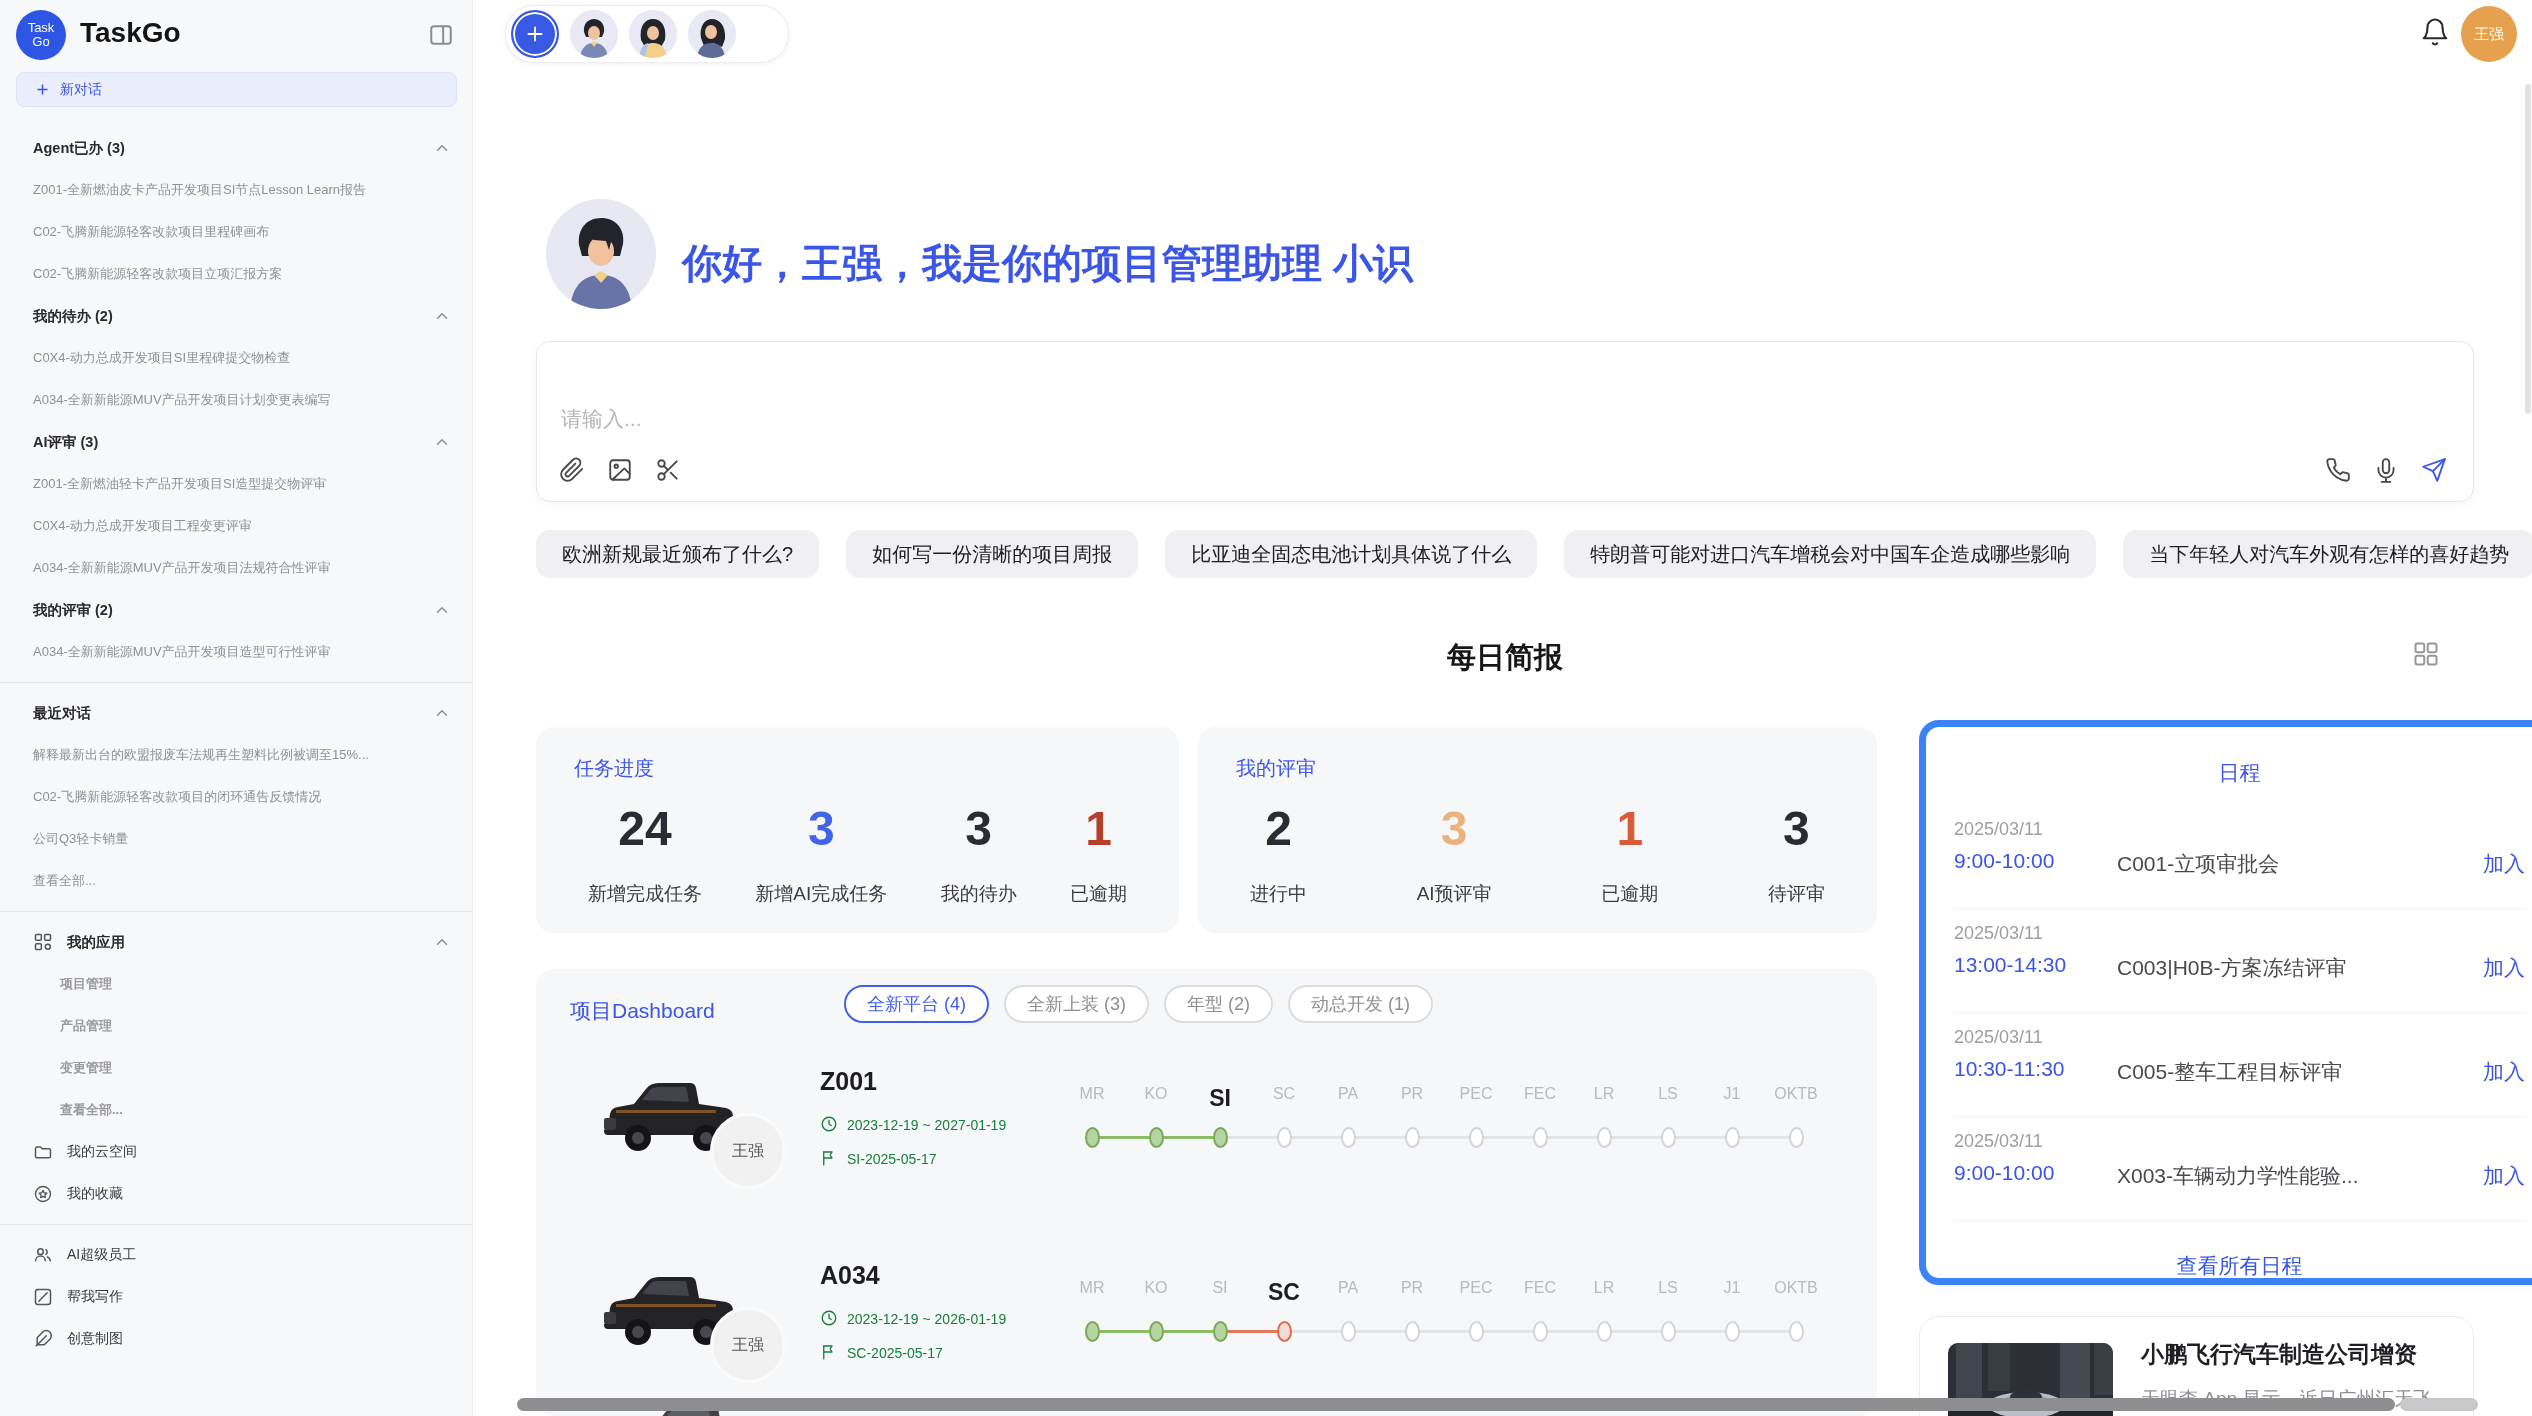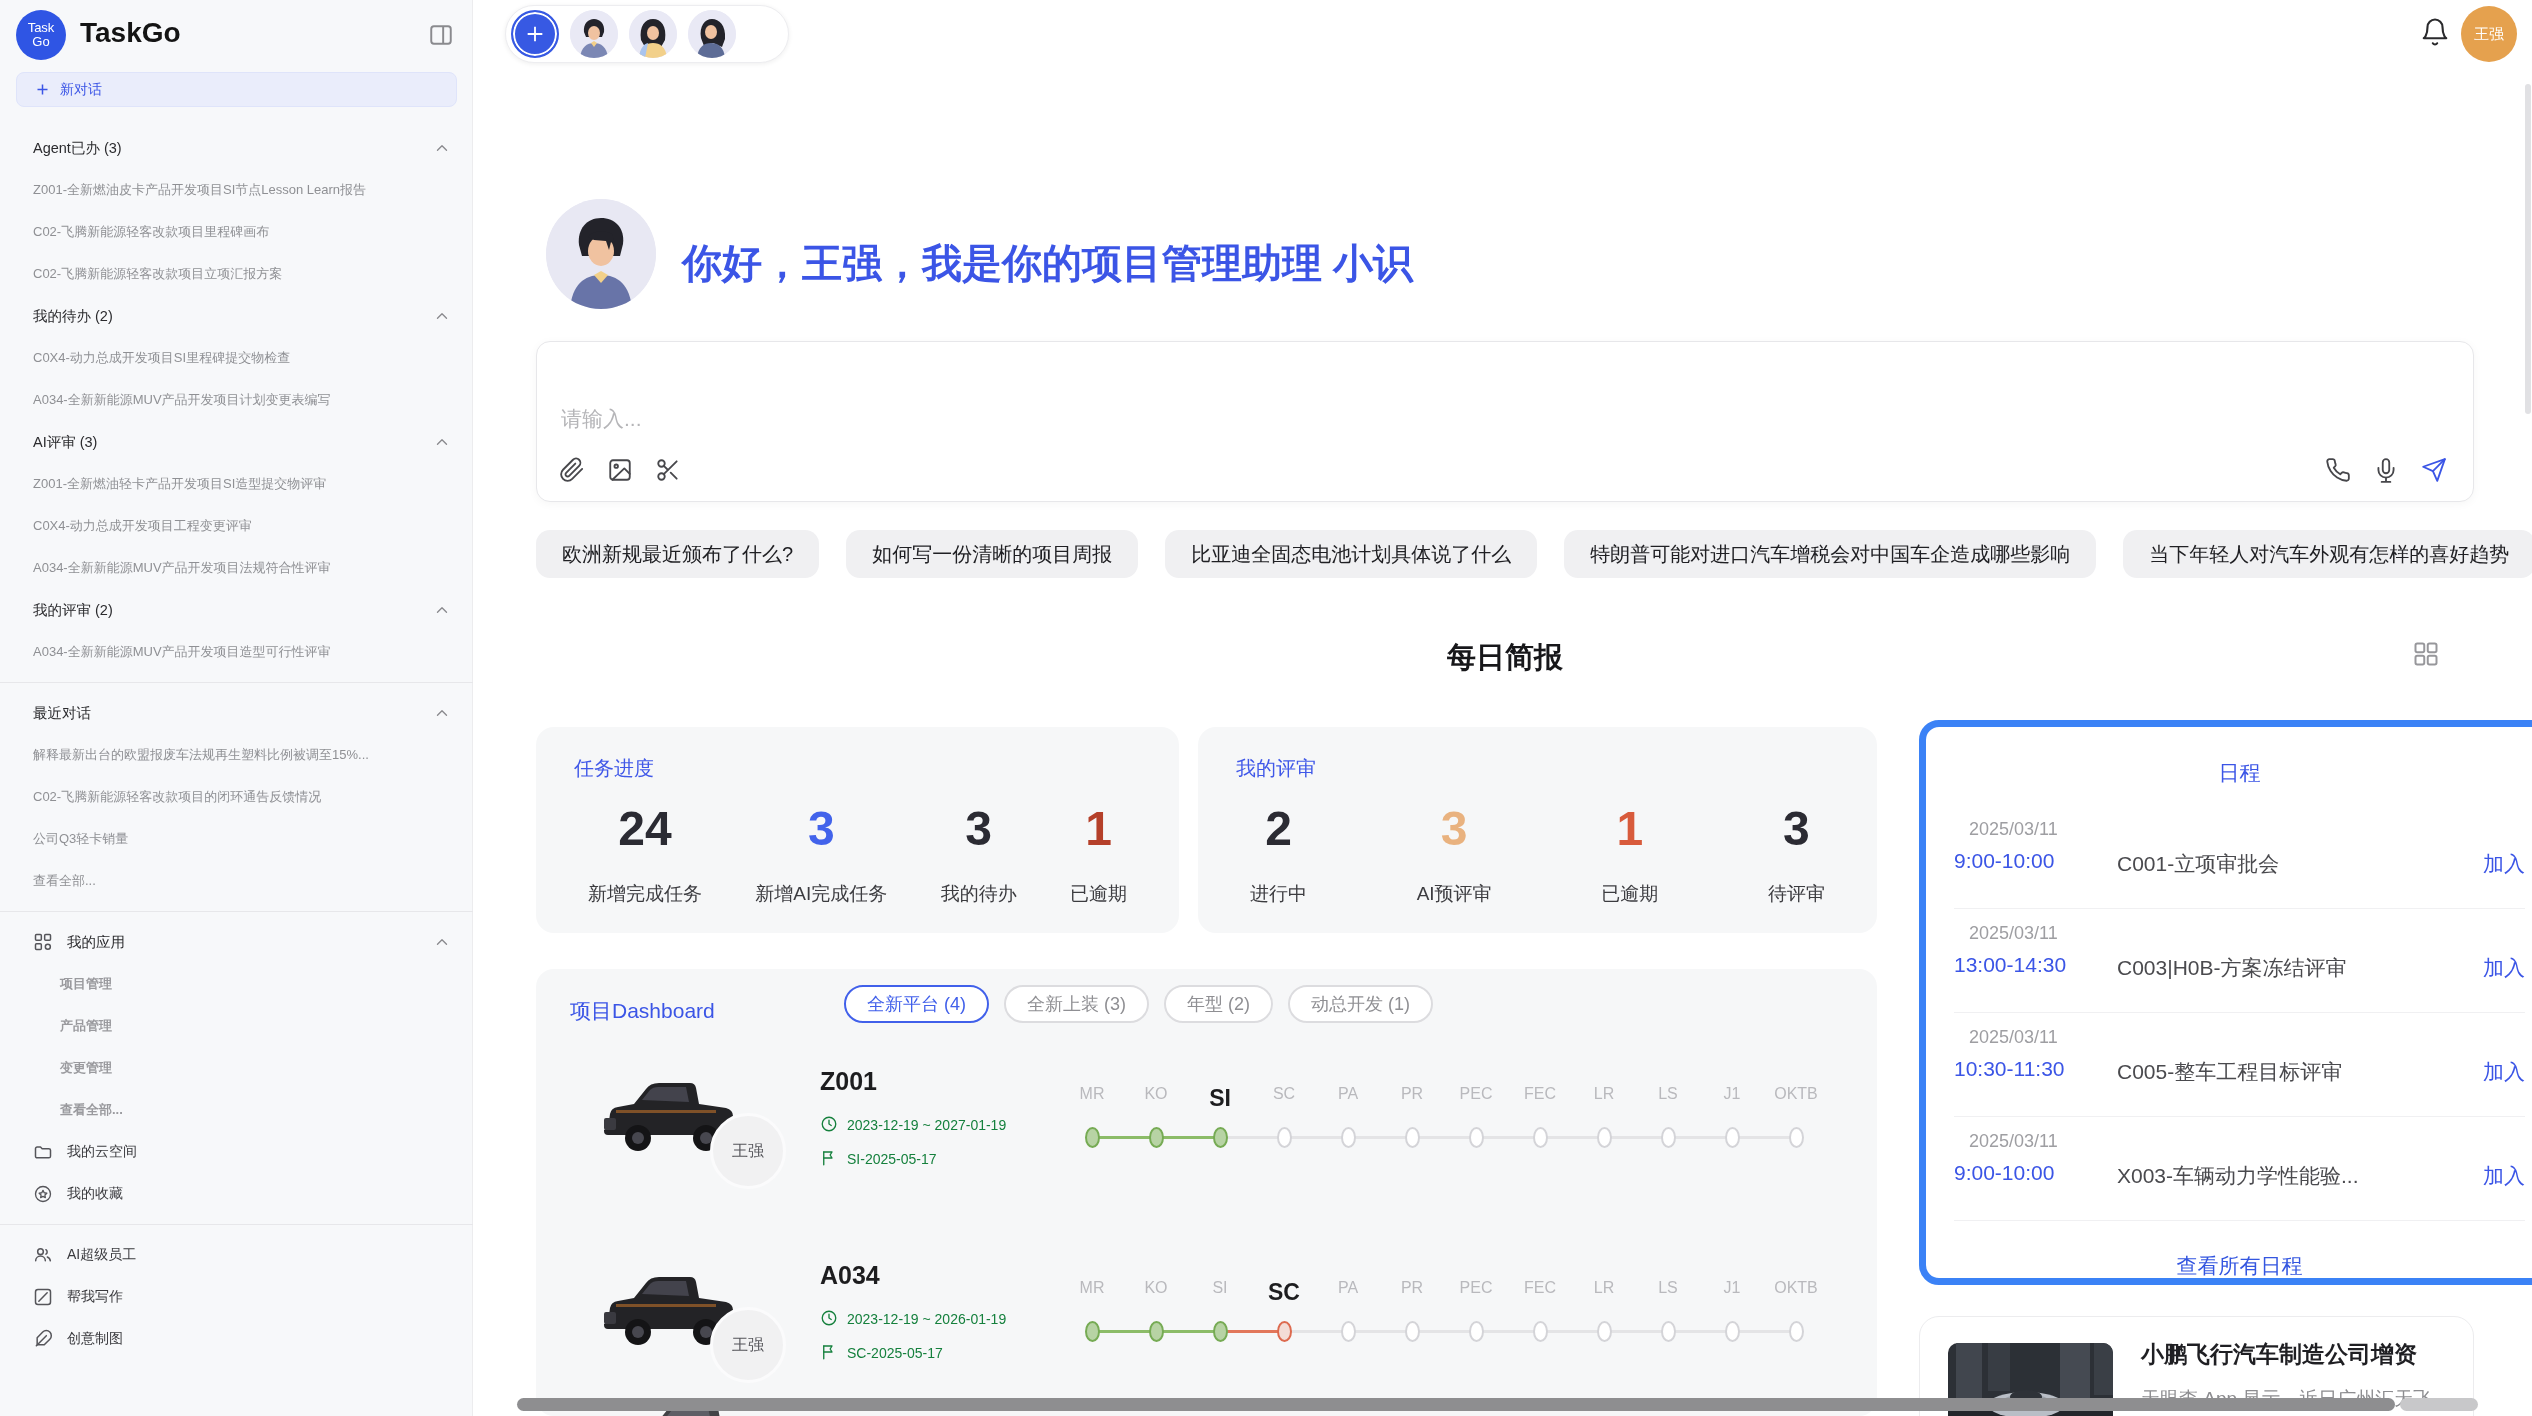--- a/index.html
+++ b/index.html
@@ -13,21 +13,21 @@
   .logo-circle { position:absolute; left:16px; top:10px; width:50px; height:50px; border-radius:50%;
                  background:#2f55e4; color:#fff; display:flex; flex-direction:column; align-items:center;
                  justify-content:center; font-size:13px; line-height:14px; }
   .app-title { position:absolute; left:80px; top:17px; font-size:28px; font-weight:bold; color:#141414; }
   .panel-icon { position:absolute; left:428px; top:22px; color:#8a8a8e; cursor:pointer; }
   .new-chat { position:absolute; left:16px; top:72px; width:441px; height:35px; background:#eaedfb;
               border:1px solid #dfe4fa; border-radius:8px; display:flex; align-items:center; gap:10px;
               padding:0 18px; color:#3b55e6; font-size:14px; cursor:pointer;text-align:right; }
   .side-list { position:absolute; left:0; top:127px; width:473px; }
   .s-row { height:42px; display:flex; align-items:center; padding:0 22px 0 33px; position:relative; }
-  .s-header { font-size:14.5px; color:#2b2b2e; font-weight:400; justify-content:space-between; }
+  .s-header { font-size:14.5px; color:#2b2b2e; font-weight:700; justify-content:space-between; }
   .s-header .chev { color:#8a8a8e; }
   .s-item { font-size:13px; color:#8f9094; white-space:nowrap; overflow:hidden; cursor:pointer; }
   .s-sub { padding-left:60px; font-size:13px; color:#9a9a9e; cursor:pointer;font-weight:bold; }
   .s-link { font-size:14px; color:#3a3a3e; gap:14px; cursor:pointer; }
   .s-link .ic { color:#55555a; display:flex; }
   .s-divider { border-top:1px solid #e7e7ea; margin:9px 0; }
 
   
   .top-pill { position:absolute; left:505px; top:5px; width:284px; height:58px; background:#fff;
               border:1px solid #ededf0; border-radius:29px; box-shadow:0 1px 5px rgba(0,0,0,.07);
@@ -96,21 +96,21 @@
   .ms-dot.done { background:#b7d3a4; border-color:#76ab54; }
   .ms-dot.alert { background:#f3dcd6; border-color:#dd6a4f; }
   .ms-line { position:absolute; top:79px; height:3px; background:#e4e4e6; z-index:1; border-radius:2px; }
   .ms-line.green { background:#8cbc68; }
   .ms-line.red { background:#e2775b; }
 
   
   .schedule { position:absolute; left:1919px; top:720px; width:641px; height:565px; background:#fff;
               border:7px solid #3b82f6; border-radius:20px; }
   .sch-title { position:absolute; left:0; width:100%; top:32px; text-align:center; font-size:21px; color:#3b55e6; }
-  .ev-date { position:absolute; left:43px; font-size:18px; color:#9e9ea2; }
+  .ev-date { position:absolute; left:28px; font-size:18px; color:#9e9ea2; }
   .ev-time { position:absolute; left:28px; font-size:21px; color:#3b55e6; font-weight:500; }
   .ev-name { position:absolute; left:191px; font-size:21px; color:#4a4a4e; }
   .ev-join { position:absolute; right:28px; font-size:21px; color:#3b55e6; cursor:pointer; }
   .ev-div { position:absolute; left:28px; right:28px; border-top:1px solid #f0f0f2; }
   .sch-viewall { position:absolute; left:0; width:100%; top:525px; text-align:center; font-size:21px;
                  color:#3456e0; cursor:pointer; }
 
   
   .news { position:absolute; left:1919px; top:1316px; width:555px; height:130px; background:#fff;
           border:1px solid #ececee; border-radius:20px; }

